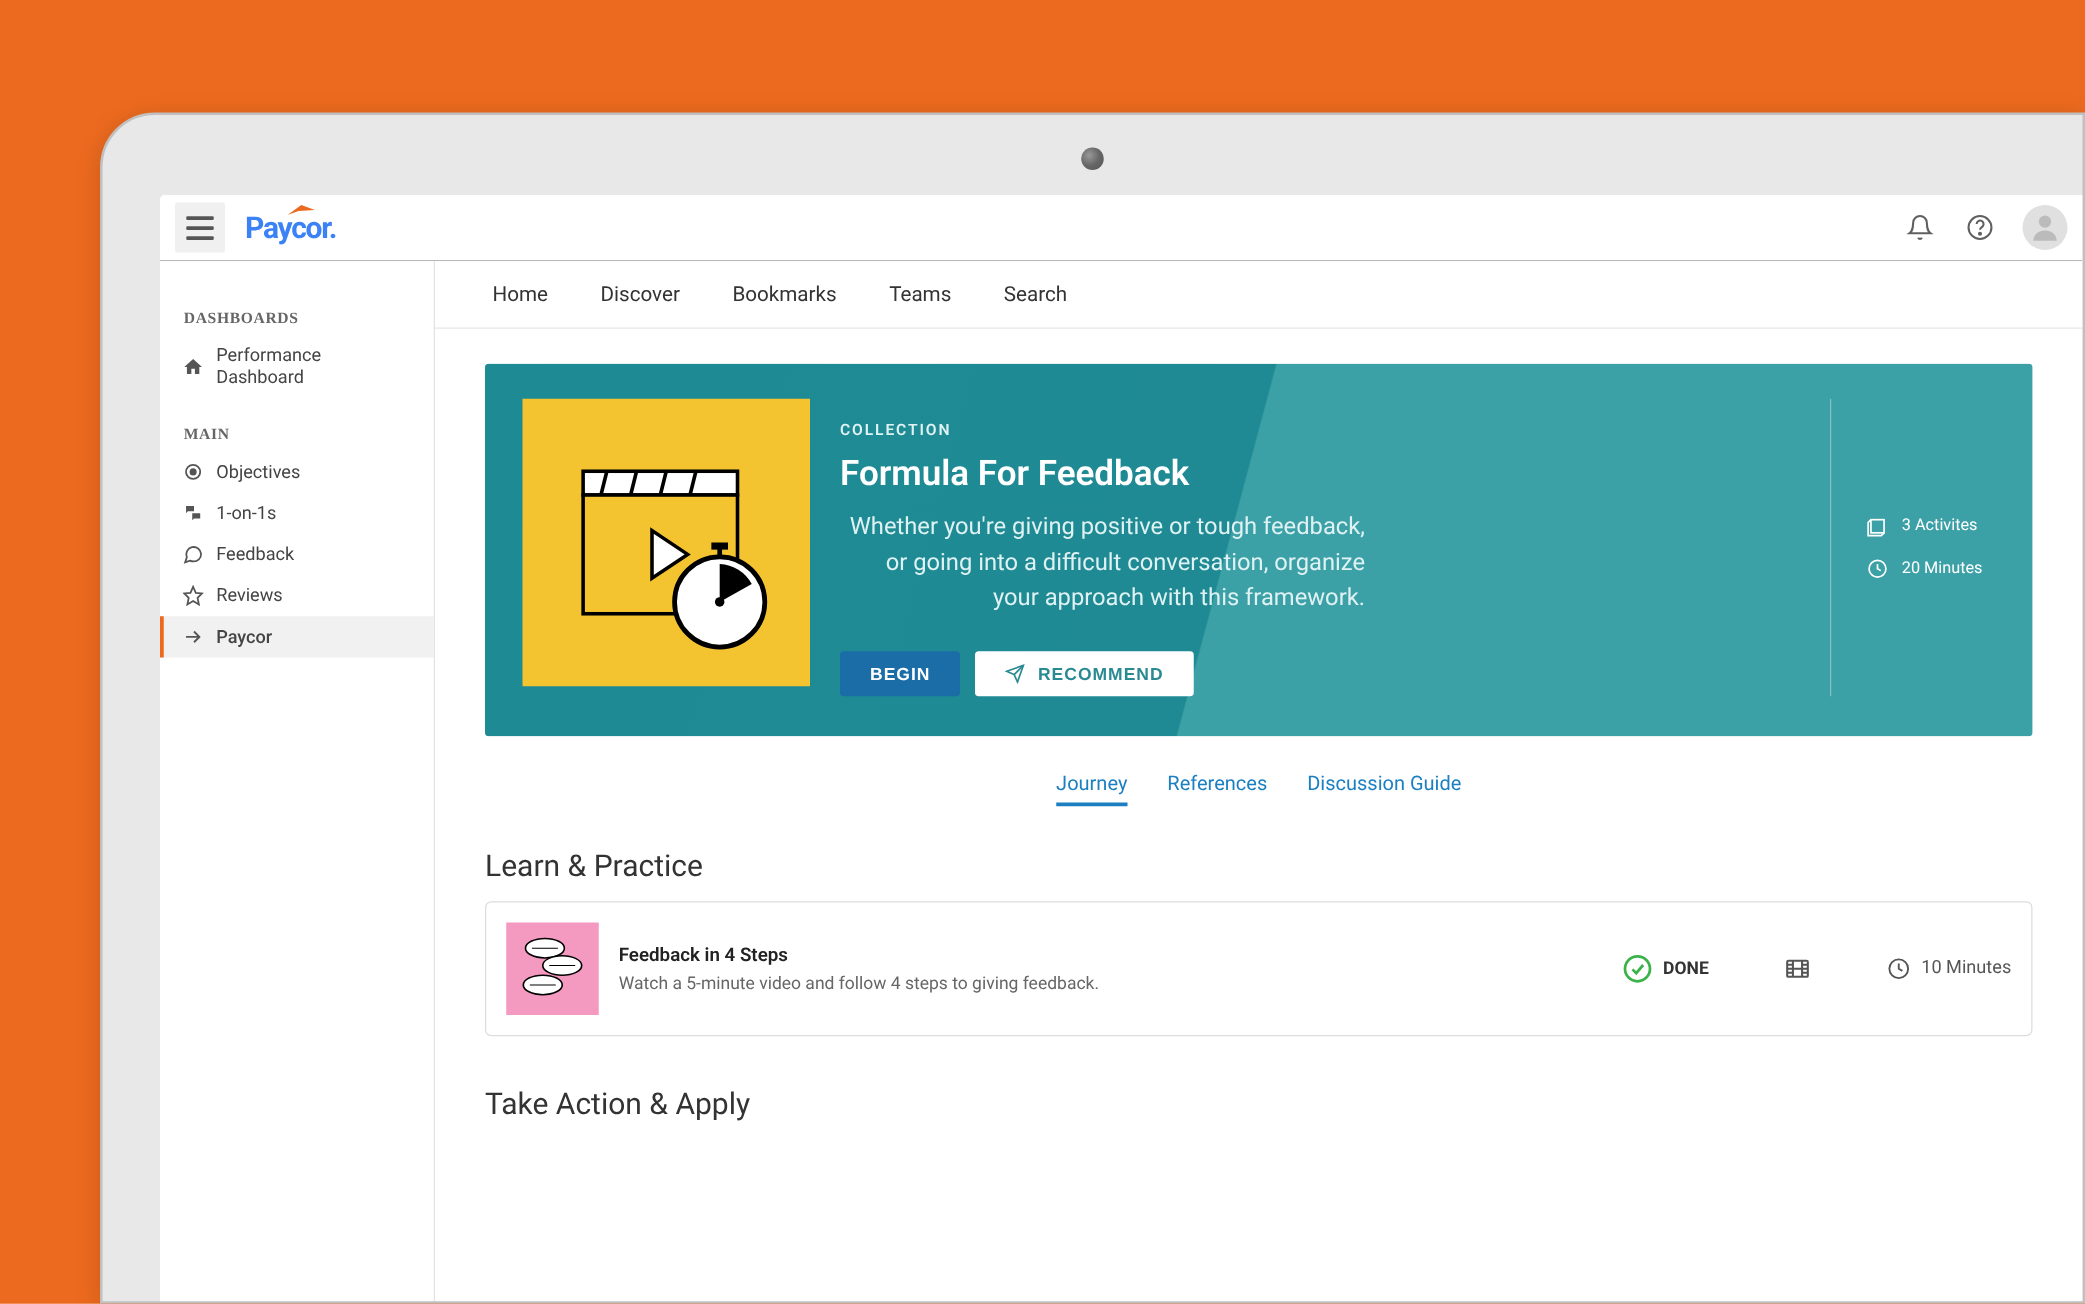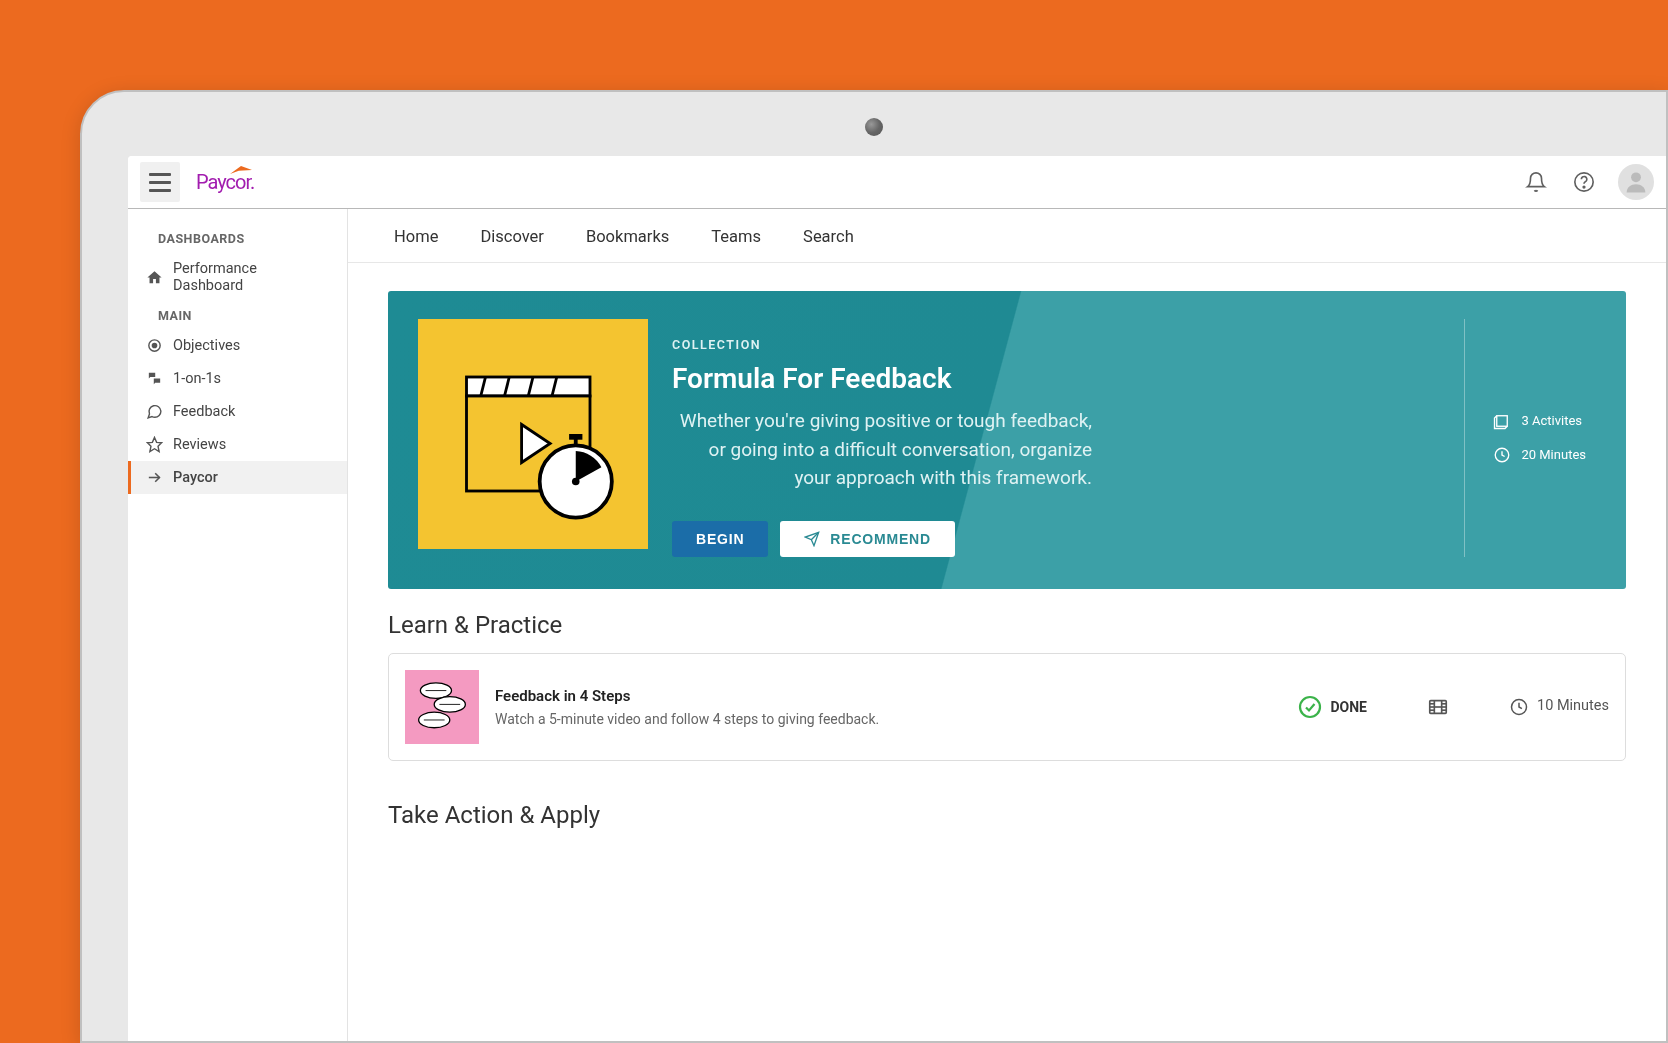--- a/index.html
+++ b/index.html
@@ -59,23 +59,23 @@
   justify-content: center;
   align-items: center;
   gap: 5px;
   cursor: pointer;
   background: #f0f0f0;
   border-radius: 2px;
   margin-right: 16px;
 }
 .hamburger span { width: 22px; height: 3px; background: #555; border-radius: 1px; }
 .logo {
-  font-size: 20px;
-  font-weight: 400;
-  color: #a21caf;
+  font-size: 24px;
+  font-weight: 700;
+  color: #3b82f6;
   letter-spacing: -1px;
   position: relative;
 }
 .logo::before {
   content: "";
   position: absolute;
   top: -4px;
   left: 34px;
   width: 22px;
   height: 8px;
@@ -112,22 +112,23 @@
   width: 220px;
   background: #fff;
   border-right: 1px solid #e3e3e3;
   padding-top: 16px;
 }
 .side-section-title {
   font-size: 12.5px;
   font-weight: 700;
   color: #666;
   letter-spacing: 0.5px;
-  padding: 6px 30px;
-  margin-top: 0;
+  padding: 6px 19px;
+  margin-top: 16px;
+  font-family: Liberation Serif, serif;
 }
 .side-item {
   display: flex;
   align-items: center;
   gap: 10px;
   padding: 8px 18px;
   font-size: 14.5px;
   color: #444;
   cursor: pointer;
 }
@@ -384,20 +385,25 @@
             <div class="hero-stat">
               <svg viewBox="0 0 24 24" width="18" height="18" fill="none" stroke="#fff" stroke-width="1.8">
                   <circle cx="12" cy="12" r="9"></circle>
                   <polyline points="12 7 12 12 15.5 14"></polyline>
                 </svg>
               <span>20 Minutes</span>
             </div>
           </div>
         </div>
 
+        <div class="subtabs">
+          <div class="subtab active">Journey</div>
+          <div class="subtab">References</div>
+          <div class="subtab">Discussion Guide</div>
+        </div>
 
         <div class="section-title">Learn &amp; Practice</div>
         <div class="card">
           <div class="card-thumb">
             <svg viewBox="0 0 74 74" width="64" height="64">
               <ellipse cx="30" cy="18" rx="18" ry="9" fill="#fff" stroke="#000" stroke-width="1.5"></ellipse>
               <ellipse cx="46" cy="34" rx="18" ry="9" fill="#fff" stroke="#000" stroke-width="1.5"></ellipse>
               <ellipse cx="28" cy="52" rx="18" ry="9" fill="#fff" stroke="#000" stroke-width="1.5"></ellipse>
               <line x1="18" y1="18" x2="42" y2="18" stroke="#000" stroke-width="1"></line>
               <line x1="34" y1="34" x2="58" y2="34" stroke="#000" stroke-width="1"></line>

